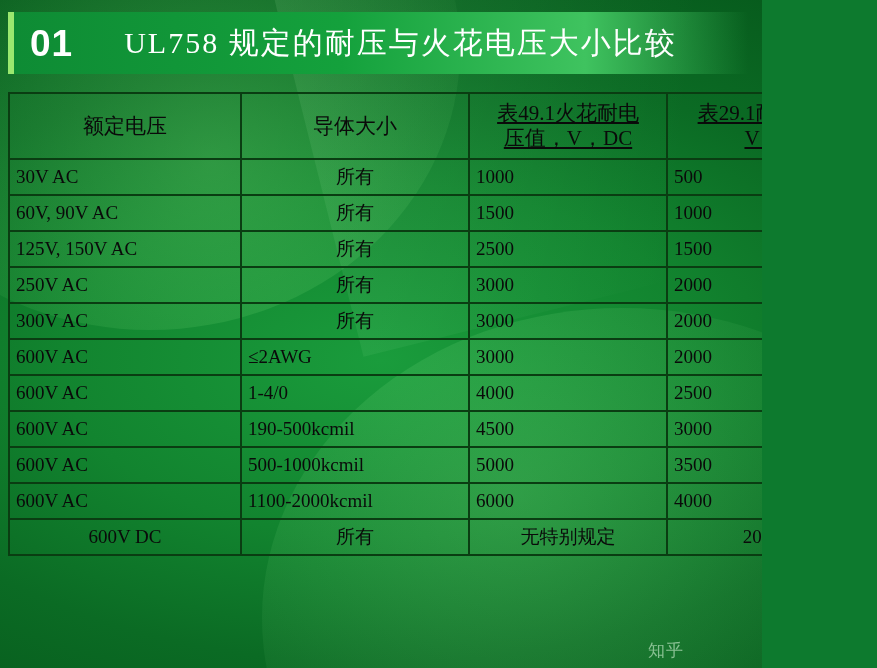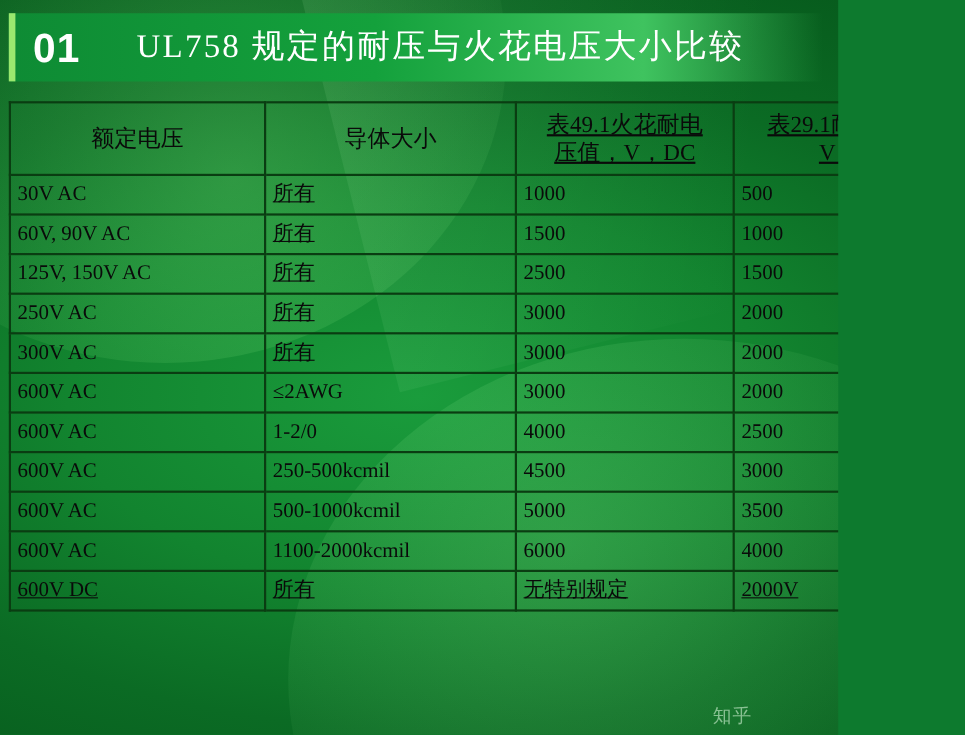--- a/index.html
+++ b/index.html
@@ -126,21 +126,21 @@
   col.c3 { width: 198px; }
   col.c4 { width: 203px; }
 
   td.left {
     text-align: left;
     padding-left: 8px;
     font-family: "Liberation Mono", "DejaVu Sans Mono", monospace;
     font-size: 18px;
   }
   td.center {
-    text-decoration: underline;
+    text-align: center;
   }
   td.mono-center {
     font-family: "Liberation Mono", "DejaVu Sans Mono", monospace;
     font-size: 18px;
   }
   tr.tall td {
     height: 62px;
     vertical-align: middle;
   }
   tr.normal td {
@@ -244,27 +244,27 @@
           <td class="mono-center">2000</td>
         </tr>
         <tr class="normal">
           <td class="left">600V AC</td>
           <td class="mono-center">≤2AWG</td>
           <td class="mono-center">3000</td>
           <td class="mono-center">2000</td>
         </tr>
         <tr class="normal">
           <td class="left">600V AC</td>
-          <td class="mono-center">1-2/0</td>
+          <td class="mono-center">1-4/0</td>
           <td class="mono-center">4000</td>
           <td class="mono-center">2500</td>
         </tr>
         <tr class="normal">
           <td class="left">600V AC</td>
-          <td class="mono-center">250-500kcmil</td>
+          <td class="mono-center">190-500kcmil</td>
           <td class="mono-center">4500</td>
           <td class="mono-center">3000</td>
         </tr>
         <tr class="normal">
           <td class="left">600V AC</td>
           <td class="mono-center">500-1000kcmil</td>
           <td class="mono-center">5000</td>
           <td class="mono-center">3500</td>
         </tr>
         <tr class="normal">

